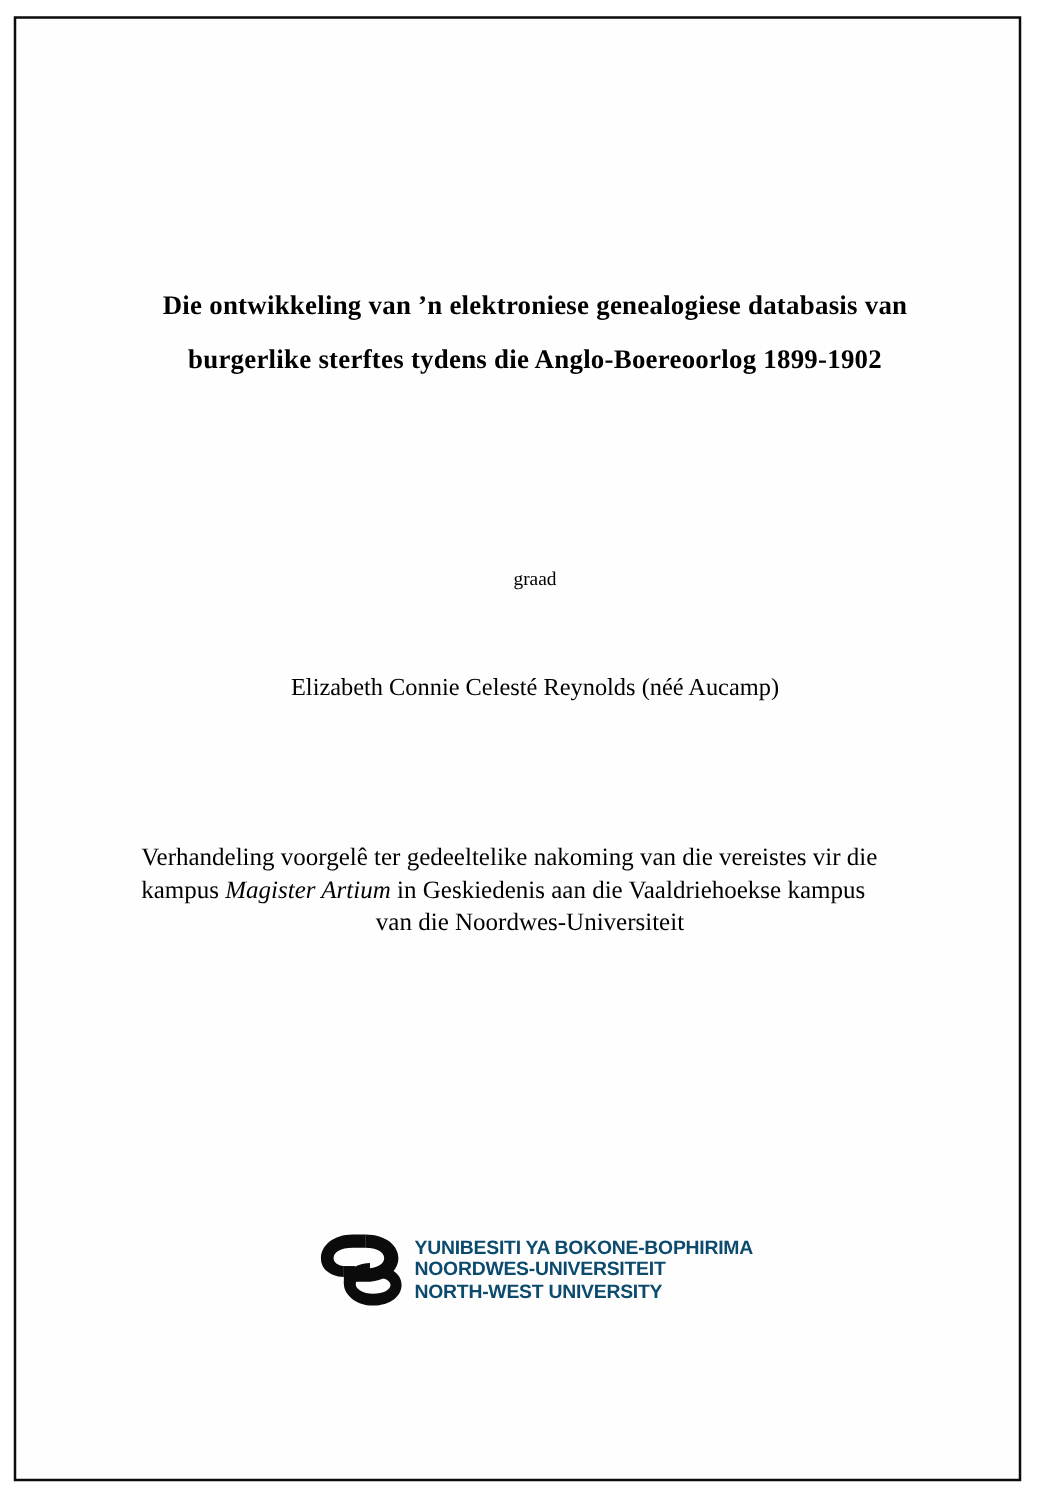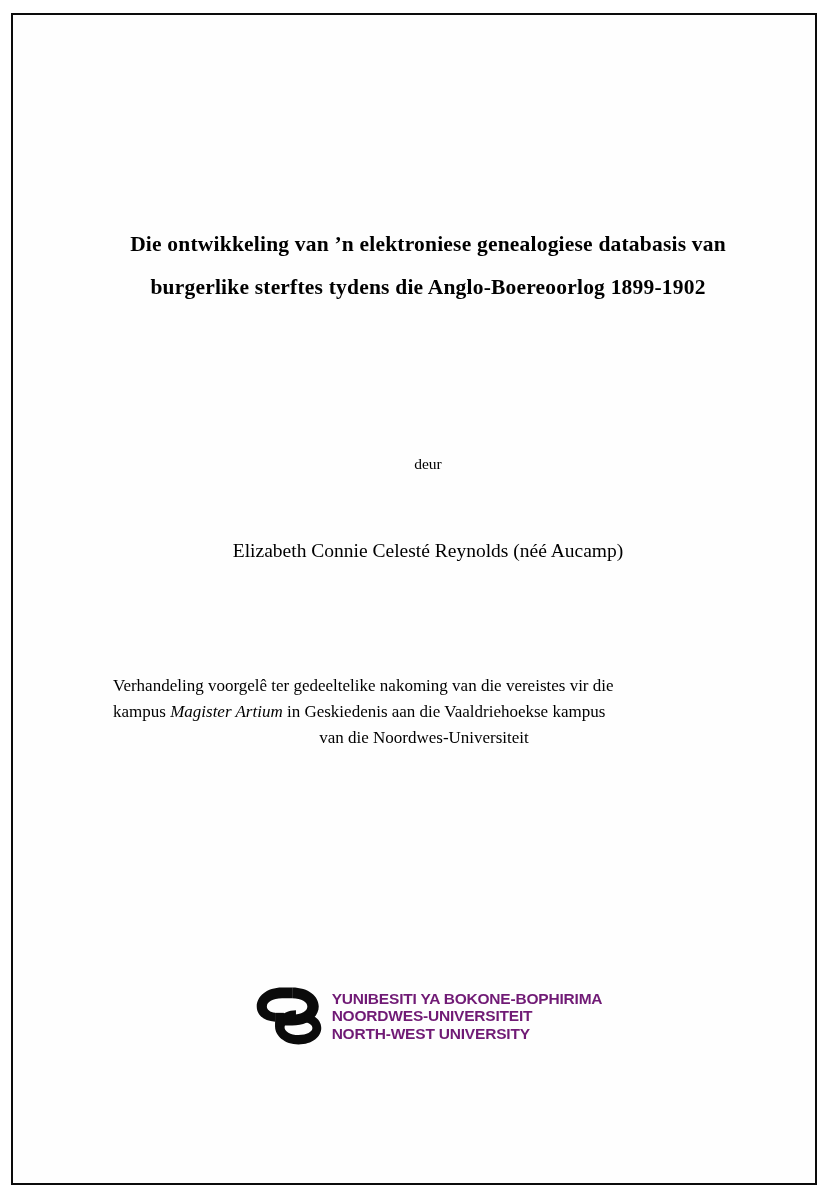--- a/index.html
+++ b/index.html
@@ -66,21 +66,21 @@
     left: 0;
     width: 630px;
     text-align: center;
     font-size: 19.5px;
   }
   .statement {
     position: absolute;
     top: 618px;
     left: 0;
     width: 622px;
-    font-size: 17px;
+    font-size: 20px;
     line-height: 26px;
   }
   .statement .just {
     text-align: justify;
     text-justify: inter-word;
   }
   .statement .lastline {
     text-align: center;
   }
   .statement em {
@@ -108,21 +108,21 @@
     height: 62px;
     margin-right: 8px;
     flex: 0 0 auto;
   }
   .logo-text {
     font-family: "Liberation Sans", sans-serif;
     font-size: 15.5px;
     line-height: 17.5px;
     letter-spacing: -0.2px;
     font-weight: 700;
-    color: #701a75;
+    color: #0c4a6e;
     text-align: left;
   }
   .logo-text div {
     white-space: nowrap;
   }
   .date-caret {
     font-family: "Liberation Serif", serif;
   }
 </style>
 </head>
@@ -130,21 +130,21 @@
 
 <div class="page">
   <div class="scan-frame">
     <div class="content">
 
       <div class="title-block">
         <div class="title-line">Die ontwikkeling van ’n elektroniese genealogiese databasis van</div>
         <div class="title-line">burgerlike sterftes tydens die Anglo-Boereoorlog 1899-1902</div>
       </div>
 
-      <div class="byline-label">deur</div>
+      <div class="byline-label">graad</div>
 
       <div class="author">Elizabeth Connie Celesté Reynolds (néé Aucamp)</div>
 
       <div class="statement">
         <div class="just">Verhandeling voorgelê ter gedeeltelike nakoming van die vereistes vir die</div>
         <div class="just"><span>kampus </span><em>Magister Artium</em><span> in Geskiedenis aan die Vaaldriehoekse kampus</span></div>
         <div class="lastline">van die Noordwes-Universiteit</div>
       </div>
 
 

